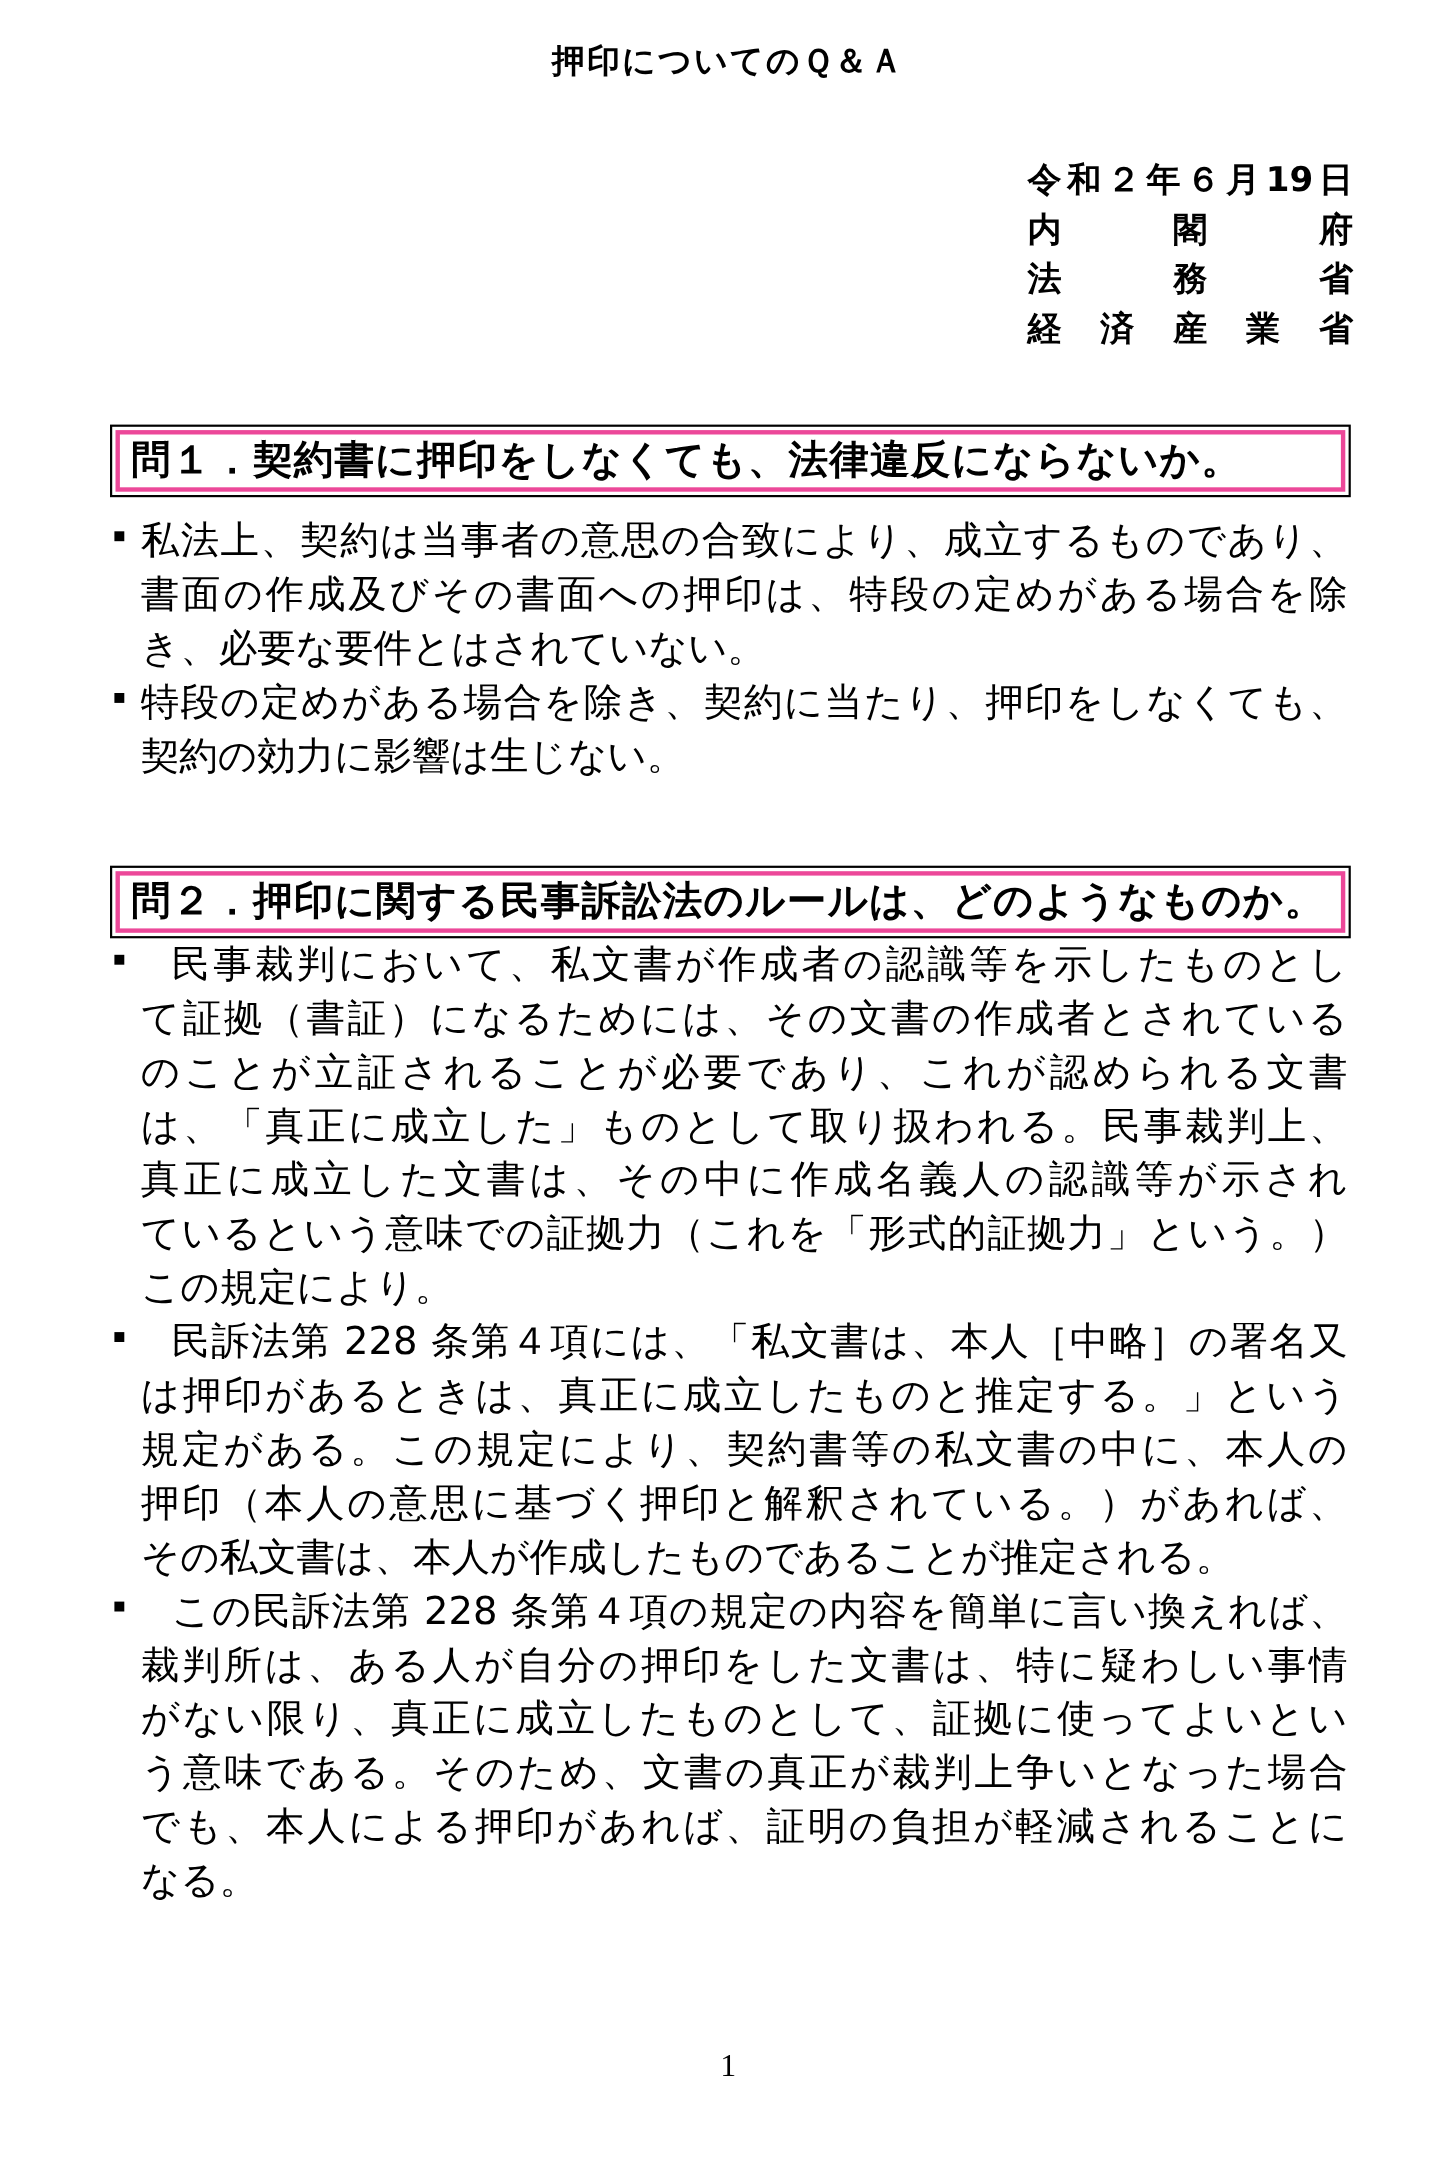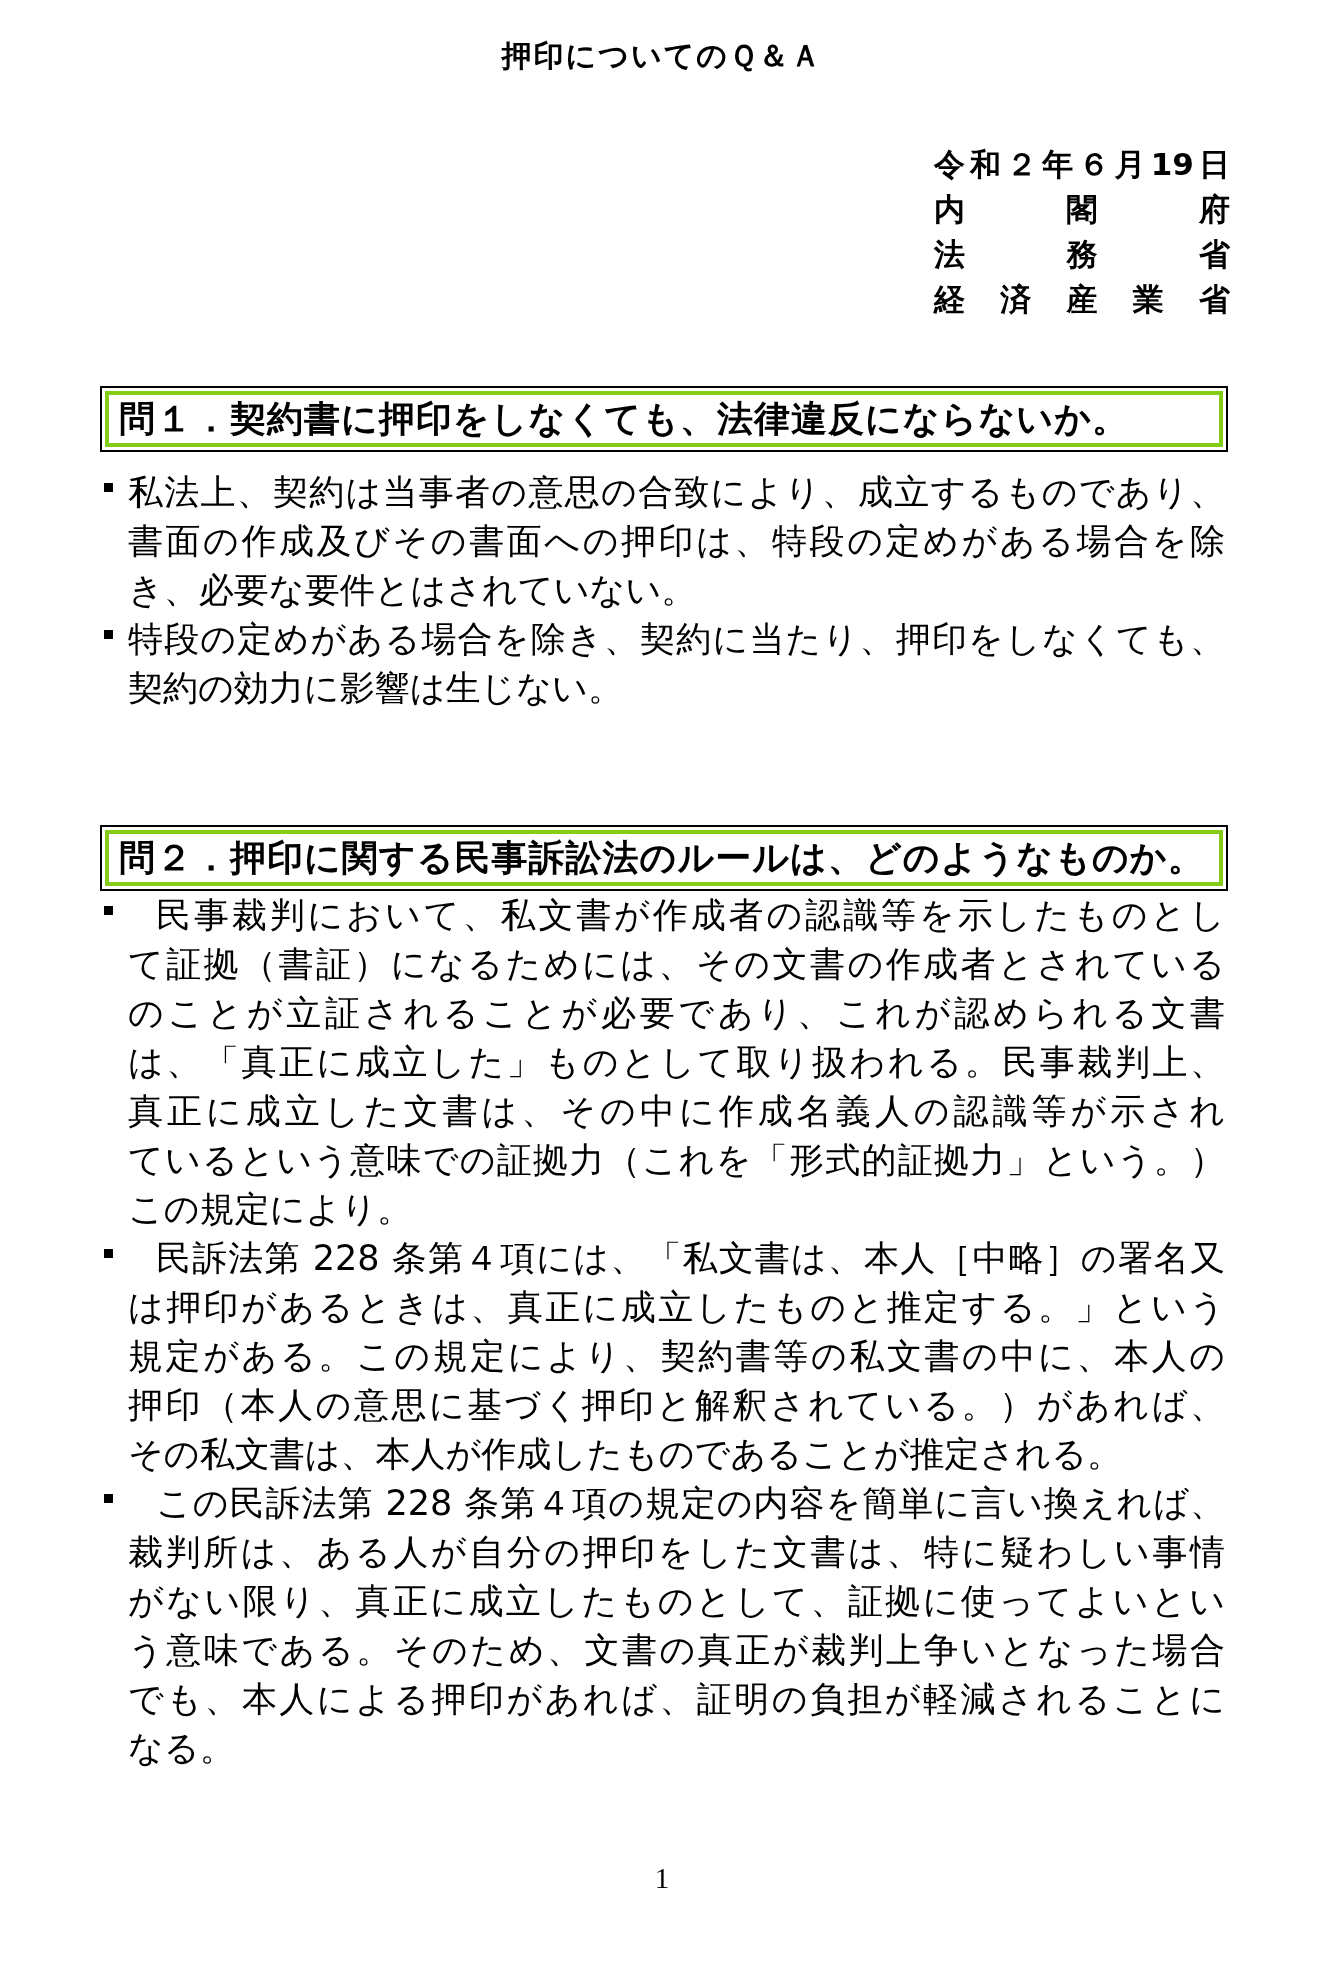--- a/index.html
+++ b/index.html
@@ -44,31 +44,31 @@
 
   
   .qbox {
     margin-left: 100px;
     width: 1128px;
     box-sizing: border-box;
     border: 2px solid #000;
     padding: 3px;
   }
   .qbox-inner {
-    border: 4px solid #84cc16;
+    border: 4px solid #ec4899;
     padding: 3px 10px;
     font-size: 36px;
     line-height: 42px;
     font-weight: bold;
     letter-spacing: 1px;
     white-space: nowrap;
     overflow: hidden;
   }
   .qbox1 { margin-top: 64px; }
-  .qbox2 { margin-top: 112px; }
+  .qbox2 { margin-top: 74px; }
 
   
   .list {
     margin-left: 98px;
     width: 1127px;
     box-sizing: border-box;
     font-size: 35px;
     line-height: 49px;
   }
   .list.q1 { margin-top: 16px; }

